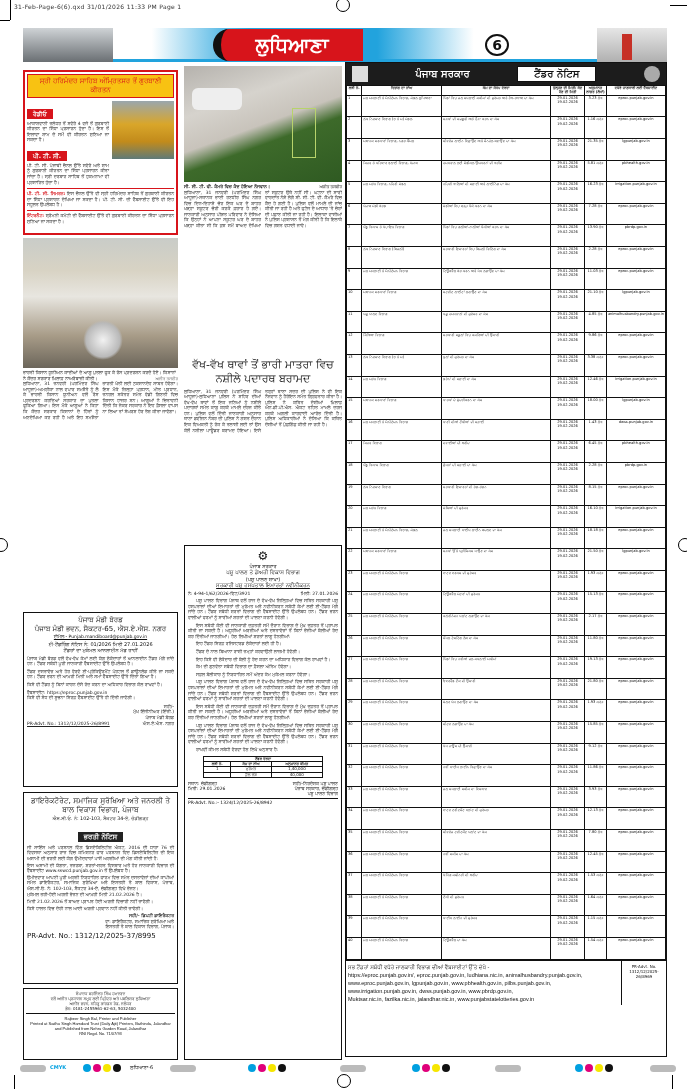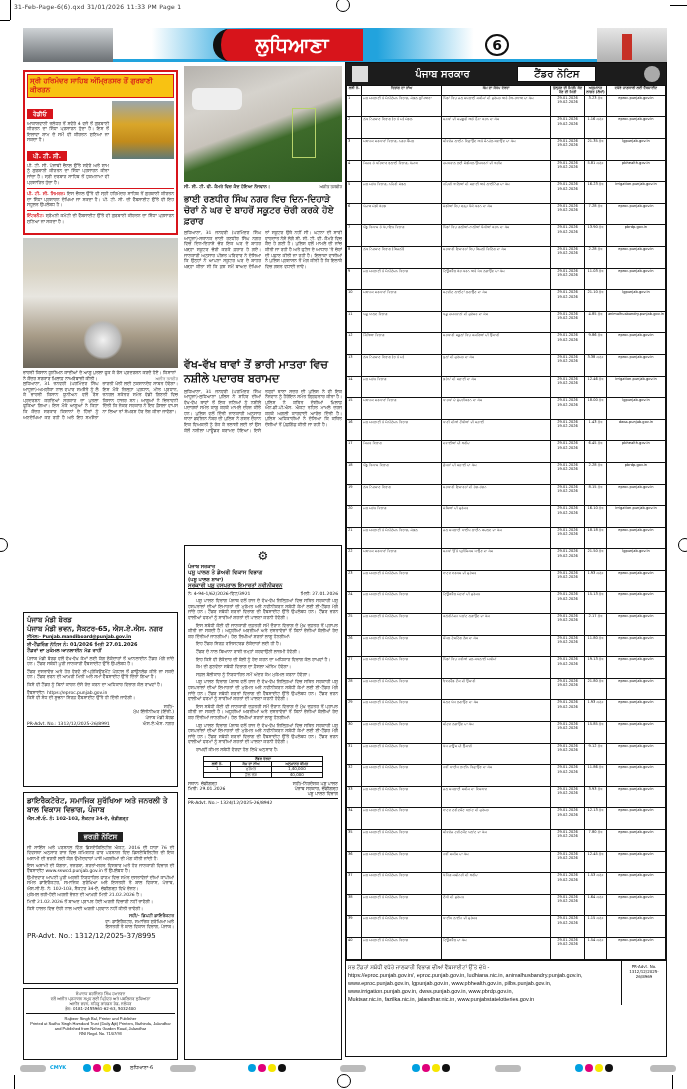--- a/index.html
+++ b/index.html
@@ -11,21 +11,21 @@
 .mh-soldiers{position:absolute;left:0;top:0;width:90px;height:34px;background:linear-gradient(180deg,#cfd3d6,#6a6f73)}
 .mh-ludhiana{position:absolute;left:190px;top:1px;width:150px;height:32px;background:#d7141b;border-radius:18px 0 0 18px;color:#fff;font-weight:bold;font-size:20px;display:flex;align-items:center;justify-content:center;border-left:8px solid #111}
 .mh-ajit{position:absolute;left:340px;top:1px;width:112px;height:32px;background:#f8c212;border-radius:0 18px 18px 0;color:#d7141b;font-weight:bold;font-size:22px;display:flex;align-items:center;justify-content:center;border-right:8px solid #111}
 .mh-ajit small{position:absolute;left:10px;bottom:1px;font-size:5px;color:#111}
 .mh-ajit .tag{position:absolute;left:10px;top:1px;font-size:4px;color:#111}
 .mh-page{position:absolute;left:462px;top:6px;width:24px;height:22px;border-radius:50%;background:#fff;border:2px solid #111;font-weight:bold;font-size:14px;display:flex;align-items:center;justify-content:center}
 .mh-clock{position:absolute;left:574px;top:0;width:70px;height:34px;background:linear-gradient(180deg,#e6e6e6,#b0b0b0)}
 .mh-clock::after{content:"";position:absolute;left:25px;top:6px;width:10px;height:26px;background:#c63026}
 .col{position:absolute}
 .box-red{border:2px solid #d7141b;background:#fff}
-.hd{font-weight:bold;line-height:1.25}
+.hd{font-weight:normal;text-align:center;line-height:1.25}
 .body-txt{font-size:4.5px;line-height:5.6px;color:#222;text-align:justify}
 .two-col{column-count:2;column-gap:4px}
 .photo{background:#888;position:relative;overflow:hidden}
 .caption{font-size:4.5px;line-height:5.5px;color:#111;font-weight:bold}
 .credit{font-size:4px;float:right;color:#555}
 .notice{border:1px solid #111;background:#fff}
 .red-bar{background:#d7141b;color:#fff;display:inline-block;padding:1px 6px;font-weight:bold}
 .tbl{border-collapse:collapse;width:100%;font-size:3.6px;line-height:4.4px}
 .tbl td,.tbl th{border:1px solid #111;padding:0 1px;vertical-align:top}
 .tbl th{font-weight:bold;text-align:center;font-size:3.6px}
@@ -74,21 +74,20 @@
 
 <div class="col" style="left:184px;top:66px;width:158px">
   <div class="photo" style="height:116px;background:linear-gradient(160deg,#b5b2ad 0%,#d6d3cd 30%,#c8c3bb 50%,#3d6a2a 62%,#2f5a22 100%)">
     <div style="position:absolute;left:8px;top:22px;width:50px;height:22px;background:#eee;border-radius:6px"></div>
     <div style="position:absolute;left:108px;top:42px;width:24px;height:50px;border:1px solid #b7d36b"></div>
   </div>
   <div class="caption" style="margin-top:2px">
     <span>ਸੀ. ਸੀ. ਟੀ. ਵੀ. ਕੈਮਰੇ ਵਿਚ ਕੈਦ ਹੋਇਆ ਨੌਜਵਾਨ।</span>
     <span class="credit">ਅਜੀਤ ਤਸਵੀਰ</span>
   </div>
-  <div class="hd" style="font-size:9px;margin:4px 0 3px;color:#111">ਭਾਈ ਰਣਧੀਰ ਸਿੰਘ ਨਗਰ ਵਿਚ ਦਿਨ-ਦਿਹਾੜੇ ਚੋਰਾਂ ਨੇ ਘਰ ਦੇ ਬਾਹਰੋਂ ਸਕੂਟਰ ਚੋਰੀ ਕਰਕੇ ਹੋਏ ਫ਼ਰਾਰ</div>
   <div class="body-txt two-col" style="height:110px;overflow:hidden">ਲੁਧਿਆਣਾ, 31 ਜਨਵਰੀ (ਪਰਮਿੰਦਰ ਸਿੰਘ ਆਹੂਜਾ)-ਸਥਾਨਕ ਭਾਈ ਰਣਧੀਰ ਸਿੰਘ ਨਗਰ ਵਿਚ ਦਿਨ-ਦਿਹਾੜੇ ਚੋਰ ਇਕ ਘਰ ਦੇ ਬਾਹਰ ਖੜ੍ਹਾ ਸਕੂਟਰ ਚੋਰੀ ਕਰਕੇ ਫ਼ਰਾਰ ਹੋ ਗਏ। ਜਾਣਕਾਰੀ ਅਨੁਸਾਰ ਪੀੜਤ ਪਰਿਵਾਰ ਨੇ ਦੱਸਿਆ ਕਿ ਉਨ੍ਹਾਂ ਨੇ ਆਪਣਾ ਸਕੂਟਰ ਘਰ ਦੇ ਬਾਹਰ ਖੜ੍ਹਾ ਕੀਤਾ ਸੀ ਕਿ ਕੁਝ ਸਮੇਂ ਬਾਅਦ ਦੇਖਿਆ ਤਾਂ ਸਕੂਟਰ ਉਥੇ ਨਹੀਂ ਸੀ। ਘਟਨਾ ਦੀ ਸਾਰੀ ਵਾਰਦਾਤ ਨੇੜੇ ਲੱਗੇ ਸੀ. ਸੀ. ਟੀ. ਵੀ. ਕੈਮਰੇ ਵਿਚ ਕੈਦ ਹੋ ਗਈ ਹੈ। ਪੁਲਿਸ ਵਲੋਂ ਮਾਮਲੇ ਦੀ ਜਾਂਚ ਕੀਤੀ ਜਾ ਰਹੀ ਹੈ ਅਤੇ ਫੁਟੇਜ ਦੇ ਆਧਾਰ 'ਤੇ ਚੋਰਾਂ ਦੀ ਪਛਾਣ ਕੀਤੀ ਜਾ ਰਹੀ ਹੈ। ਇਲਾਕਾ ਵਾਸੀਆਂ ਨੇ ਪੁਲਿਸ ਪ੍ਰਸ਼ਾਸਨ ਤੋਂ ਮੰਗ ਕੀਤੀ ਹੈ ਕਿ ਇਲਾਕੇ ਵਿਚ ਗਸ਼ਤ ਵਧਾਈ ਜਾਵੇ।</div>
 </div>
 
 <div class="col" style="left:23px;top:238px;width:155px">
   <div class="photo" style="height:130px;background:linear-gradient(180deg,#c9ccc8 0%,#d8d3c4 25%,#e8e6e0 45%,#a89c88 75%,#6b655a 100%)">
     <div style="position:absolute;left:60px;top:82px;width:40px;height:40px;border-radius:50%;background:radial-gradient(#f2f2f2,#b9b9b9 60%,transparent 70%)"></div>
   </div>
   <div class="caption" style="margin-top:2px;font-weight:normal">
     <span>ਭਾਰਤੀ ਕਿਸਾਨ ਯੂਨੀਅਨ ਕਾਦੀਆਂ ਦੇ ਆਗੂ ਪੁਤਲਾ ਫੂਕ ਕੇ ਰੋਸ ਪ੍ਰਦਰਸ਼ਨ ਕਰਦੇ ਹੋਏ। ਕਿਸਾਨਾਂ ਨੇ ਕੇਂਦਰ ਸਰਕਾਰ ਖ਼ਿਲਾਫ਼ ਨਾਅਰੇਬਾਜ਼ੀ ਕੀਤੀ।</span>
     <span class="credit">ਅਜੀਤ ਤਸਵੀਰ</span>

